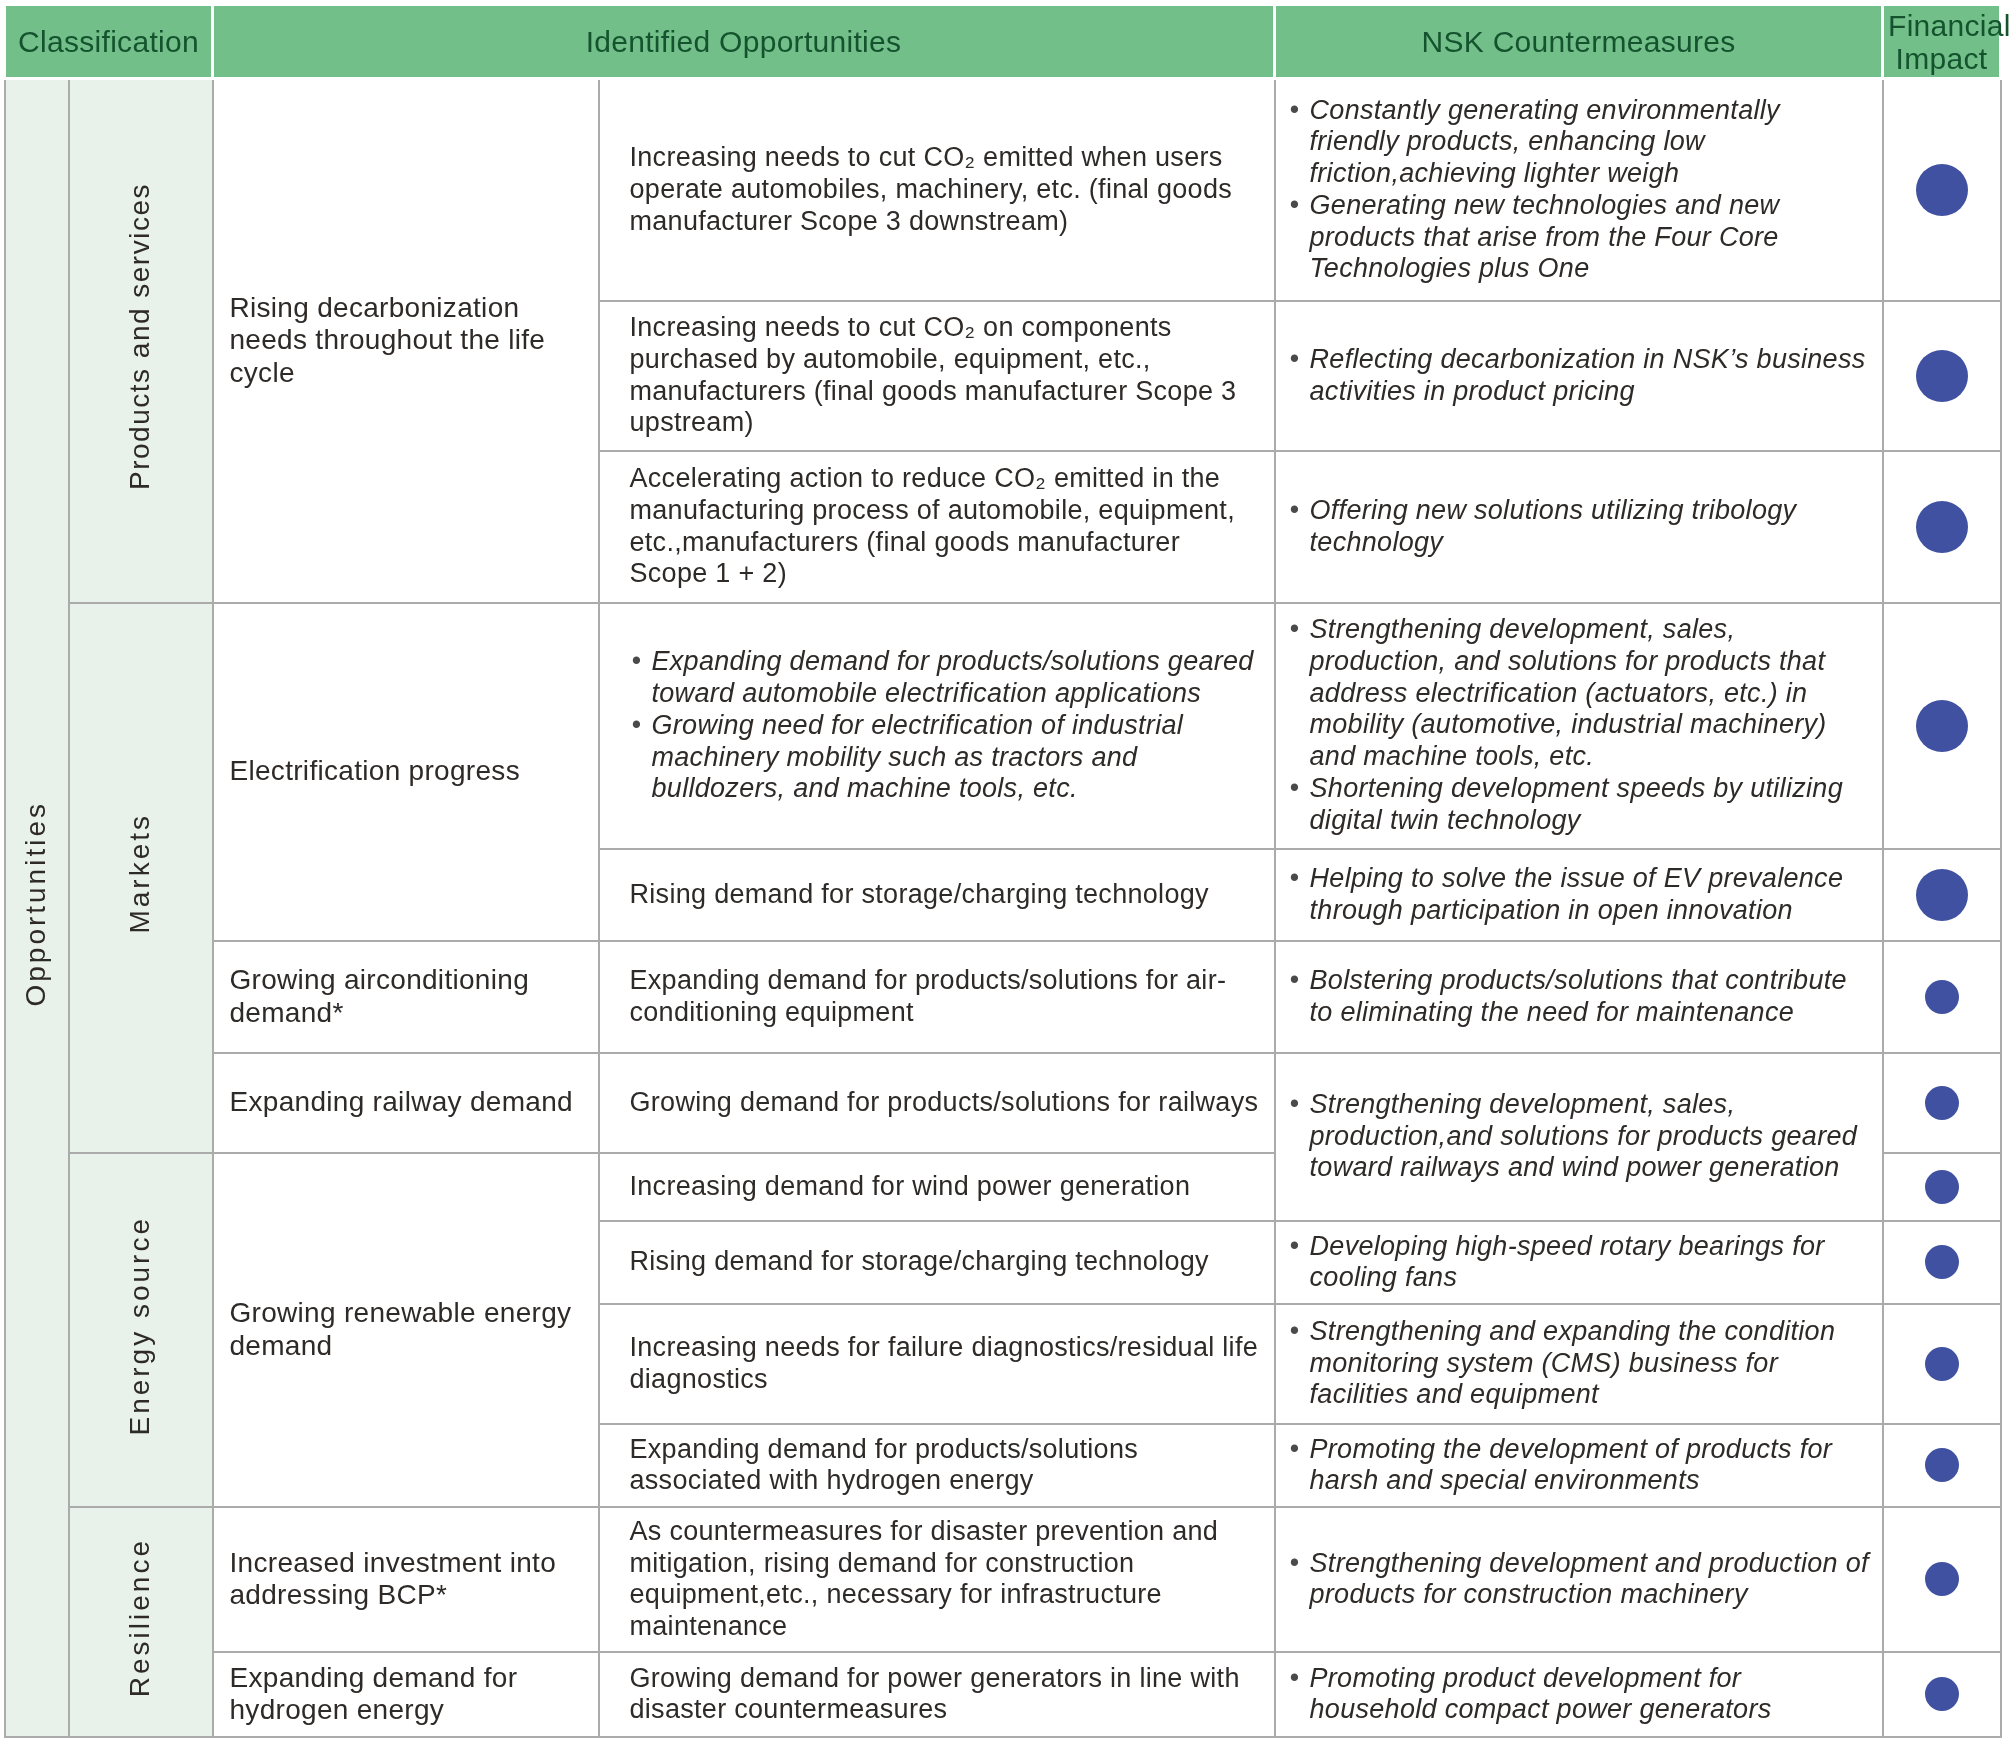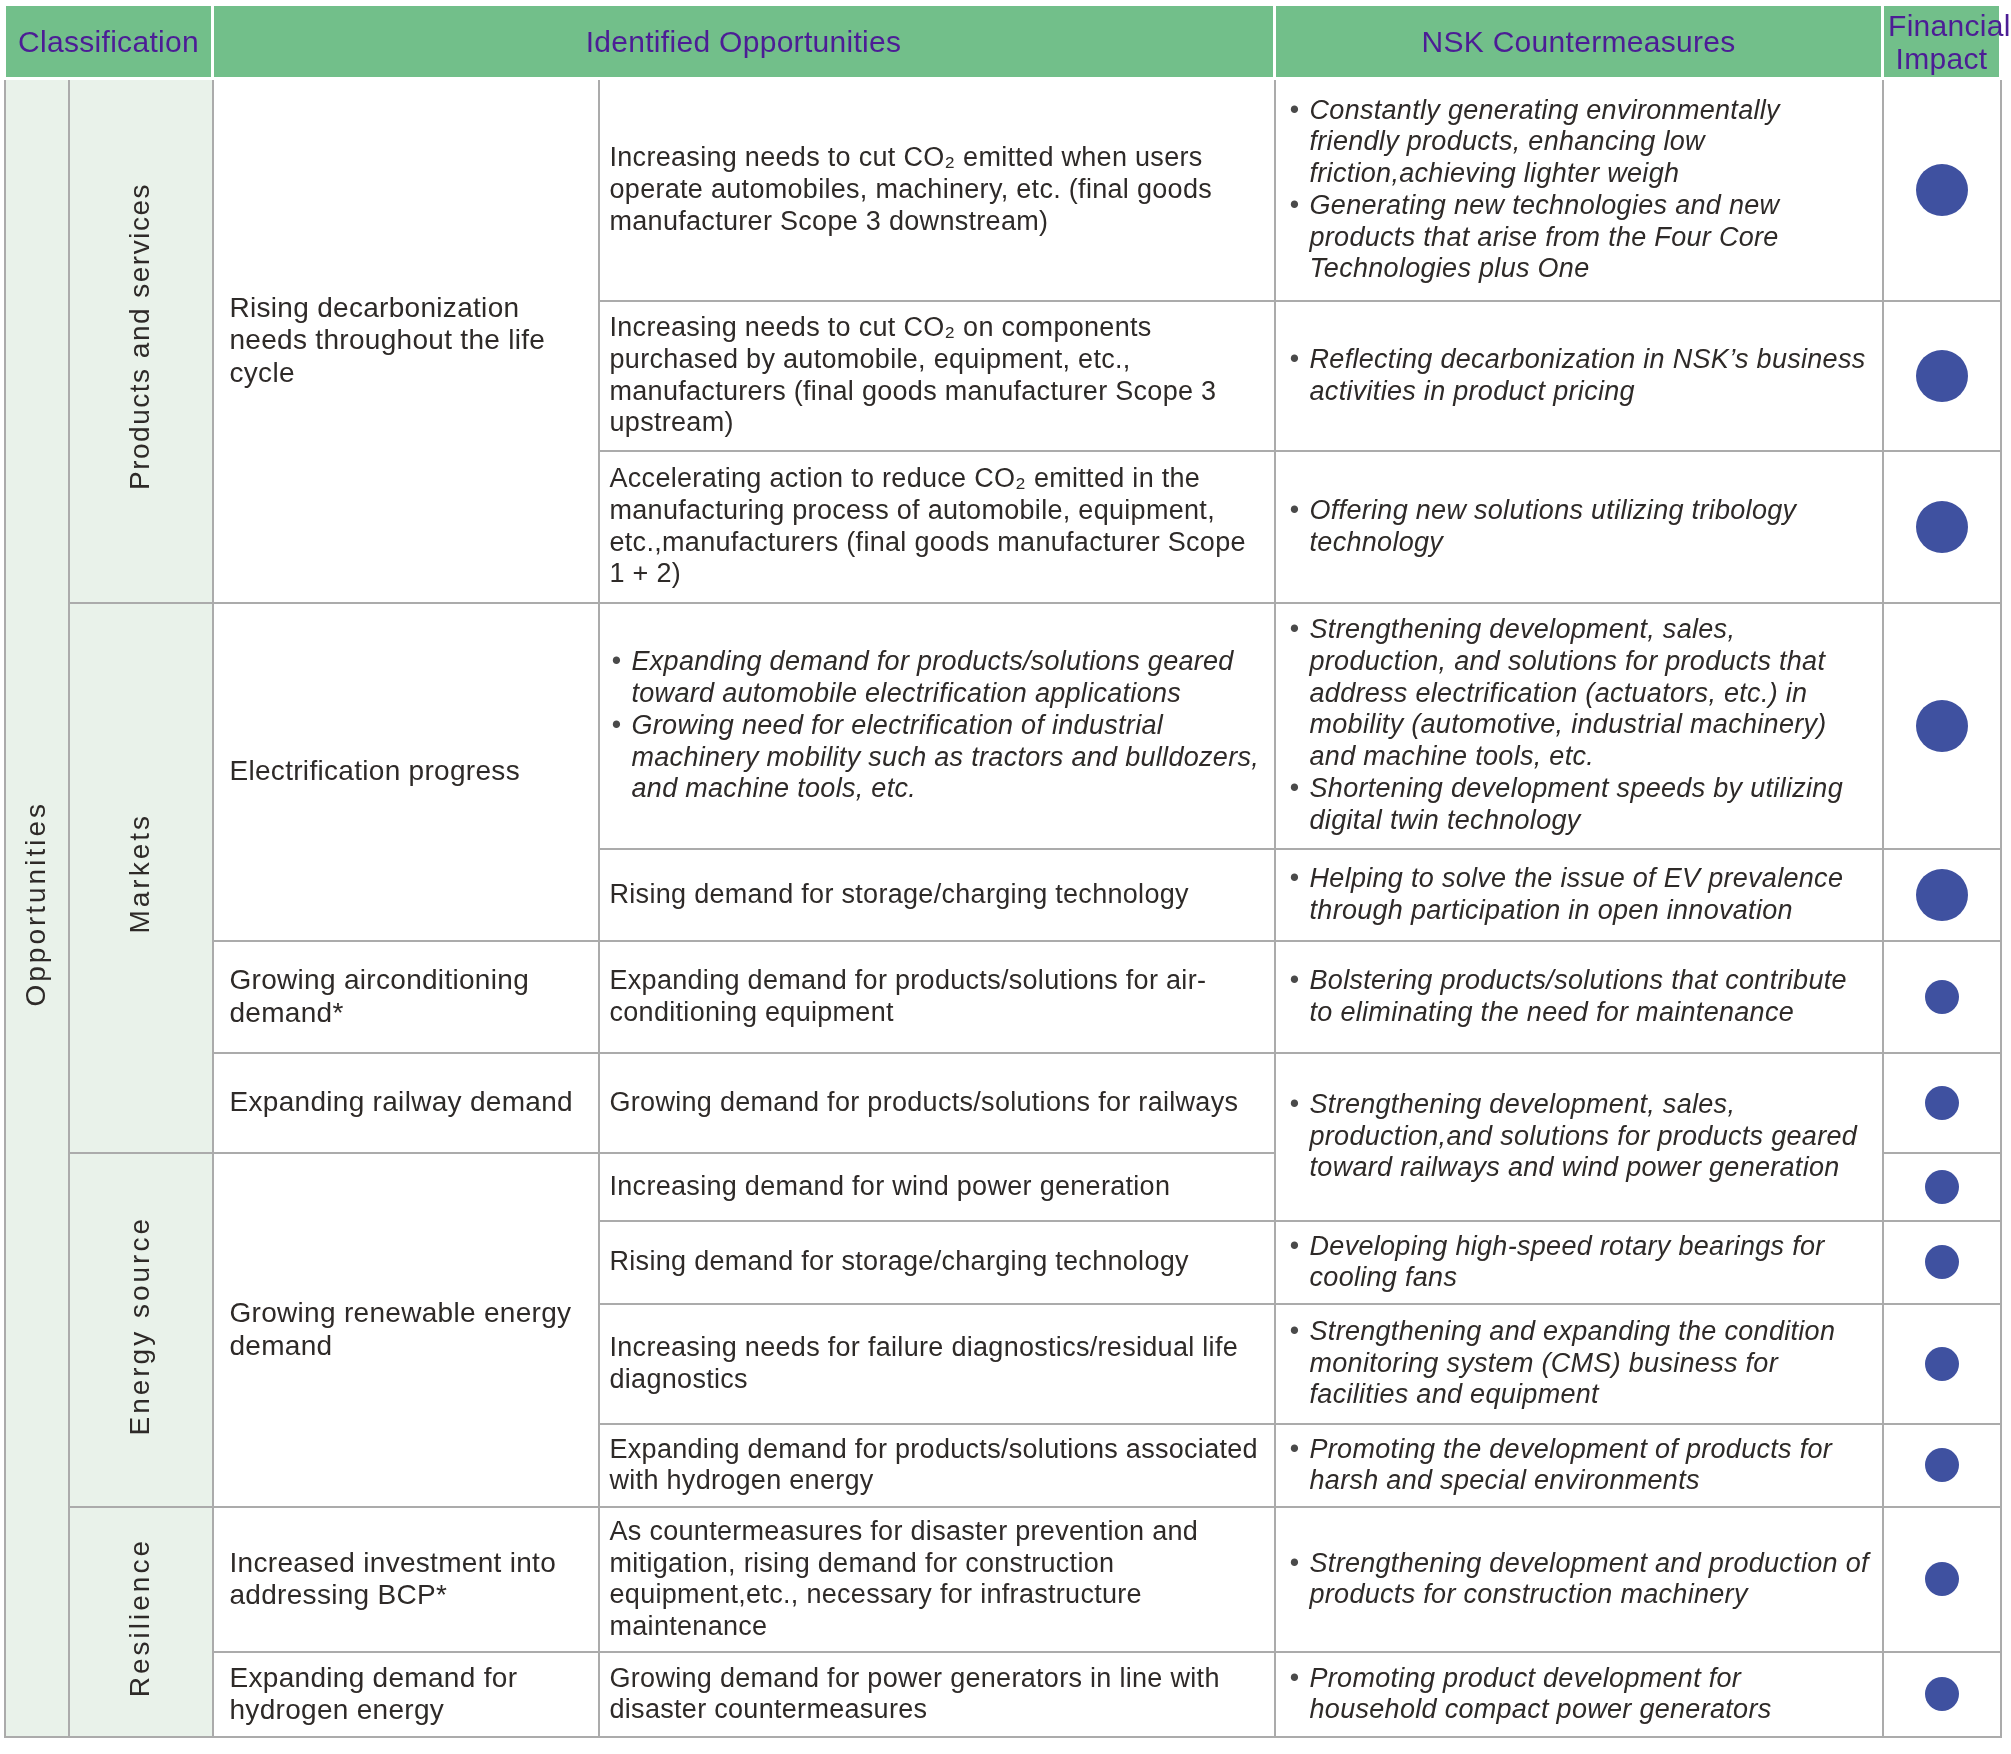--- a/index.html
+++ b/index.html
@@ -19,21 +19,21 @@
   .page{padding:3px 0 0 3px;}
   table.opps{
     border-collapse:collapse;
     table-layout:fixed;
     width:1996px;
   }
   
   thead tr{height:74px;}
   th.th{
     background:var(--header-green);
-    color:#4c1d95;
+    color:#14532d;
     font-weight:400;
     font-size:30px;
     letter-spacing:.3px;
     border:3px solid #ffffff;
     text-align:center;
     vertical-align:middle;
     line-height:1.1;
     padding:2px 4px;
   }
   
@@ -52,21 +52,21 @@
     display:inline-block;
     writing-mode:vertical-rl;
     transform:rotate(180deg);
     white-space:nowrap;
     font-size:28px;
     letter-spacing:3px;
     color:var(--text-dark);
   }
   .vtext.tight{letter-spacing:1.5px;}
   td.group{padding-left:16px;padding-right:10px;font-size:28px;margin-left:16px;}
-  td.detail{padding-left:10px;padding-right:10px;}
+  td.detail{padding-left:30px;padding-right:10px;}
   td.counter{padding-left:12px;padding-right:8px;}
   ul.blist{margin:0;padding:0;list-style:none;}
   ul.blist li{
     position:relative;
     padding-left:22px;
     margin:1px 0;
     font-style:italic;
   }
   ul.blist li::before{
     content:"\2022";

